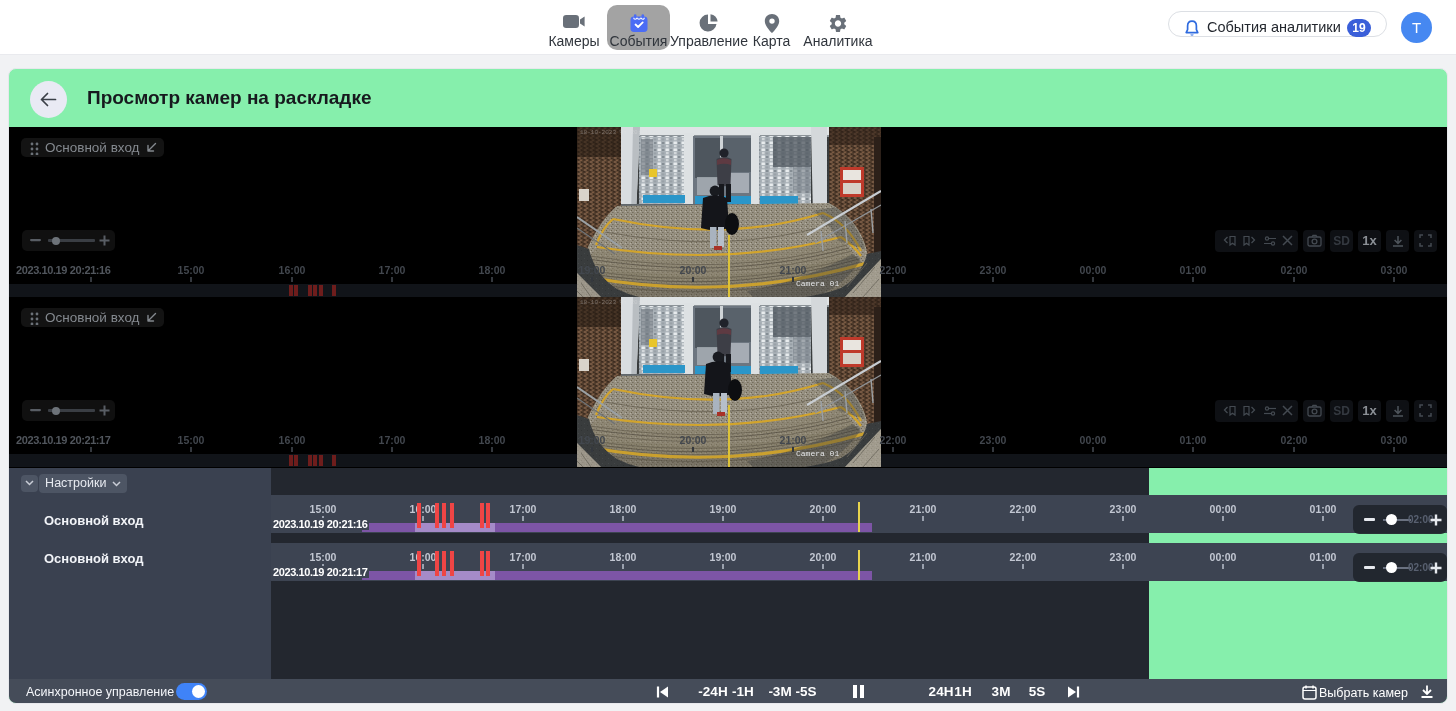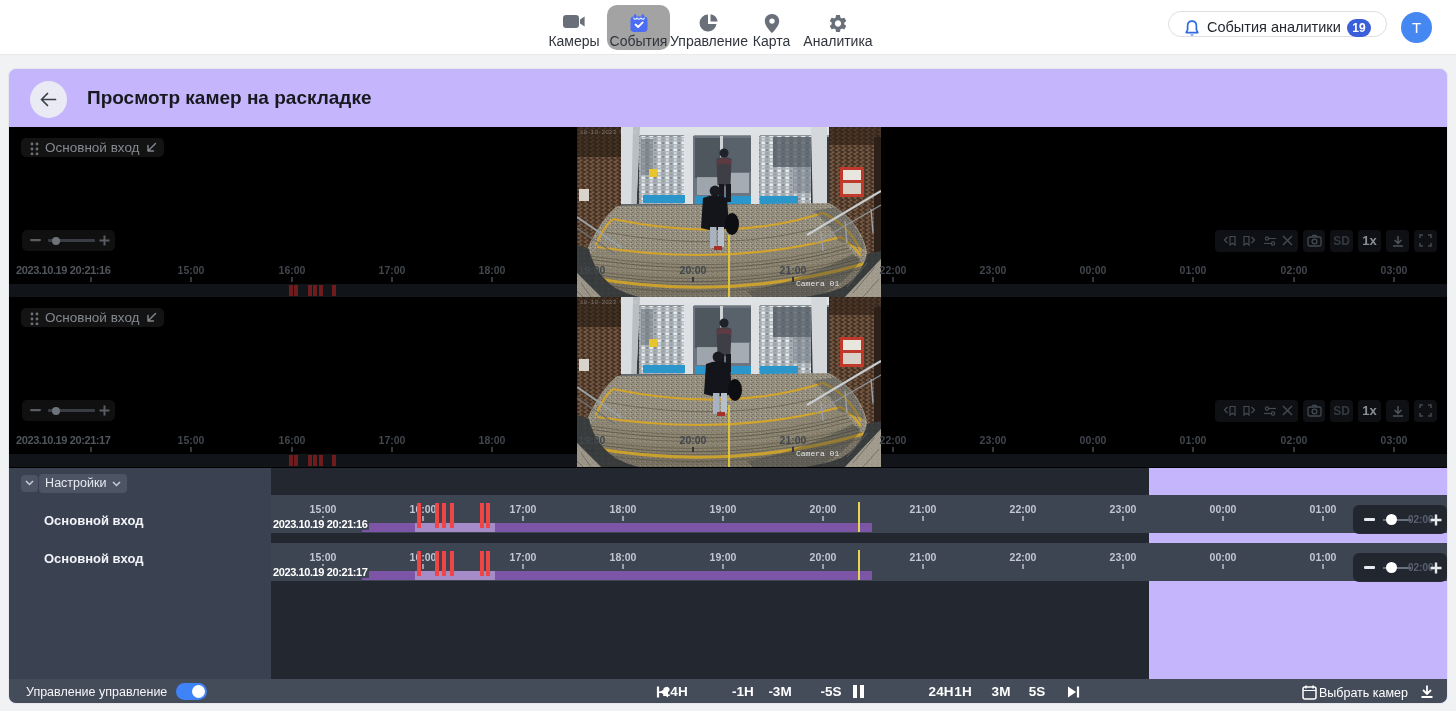--- a/index.html
+++ b/index.html
@@ -11,21 +11,21 @@
   .navitem { position:absolute; top:5px; height:45px; border-radius:10px; }
   .navitem .lb { position:absolute; top:28px; left:50%; transform:translateX(-50%); font-size:14px; color:#30353c; white-space:nowrap; }
   .navitem svg { position:absolute; top:8px; left:50%; transform:translateX(-50%); }
   .navitem.sel { background:#a3a3a3; }
   #evbtn { top:11px; left:1168px; width:219px; height:26px; background:#fff; border:1px solid #dcdfe4; border-radius:17px; }
   #evbtn .txt { position:absolute; left:38px; top:7px; font-size:14.5px; color:#23272e; }
   #evbtn .badge { position:absolute; left:178px; top:7px; width:24px; height:18px; background:#3a5fd9;
     border-radius:9px; color:#fff; font-size:12px; font-weight:bold; text-align:center; line-height:18px; }
   #avatar { top:12px; left:1401px; width:31px; height:31px; border-radius:50%; background:#4688f1;
     color:#fff; font-size:15px; text-align:center; line-height:31px; }
-  #card { top:68px; left:8px; width:1440px; height:636px; background:#c4b5fd; border:1px solid #e7e8ec;
+  #card { top:68px; left:8px; width:1440px; height:636px; background:#86efac; border:1px solid #e7e8ec;
     border-radius:8px; overflow:hidden; }
   #backbtn { top:12px; left:21px; width:37px; height:37px; border-radius:50%; background:#e9eaf4;
     text-align:center; line-height:35px; color:#3b4048; font-size:19px; }
   #title { top:18px; left:78px; font-size:19px; font-weight:bold; color:#17191e; }
   .panel { left:0; width:1438px; height:170px; background:#000; overflow:hidden; position:absolute; }
   .photo { position:absolute; top:0; left:568px; width:304px; height:170px; z-index:2; }
   .camlabel { position:absolute; top:11px; left:12px; height:19px; background:#131313; border-radius:5px;
     color:#84898f; font-size:13.5px; line-height:19px; padding:0 24px; z-index:3; }
   .zoomctl { position:absolute; top:103px; left:13px; width:93px; height:21px; background:#101010; border-radius:5px; z-index:3; }
   .ctlbox { position:absolute; top:103px; height:22px; background:#0e1014; border-radius:4px; z-index:3; }
@@ -675,32 +675,32 @@
       <div style="position:absolute;left:30px;top:13.5px;width:28px;height:2px;background:#6a7180"></div>
       <div style="position:absolute;left:33px;top:9px;width:11px;height:11px;border-radius:50%;background:#fff"></div>
       <div style="position:absolute;left:55px;top:9px;font-size:10px;font-weight:bold;color:#586070">02:00</div>
       <svg style="position:absolute;left:77px;top:9px" width="12" height="12" viewBox="0 0 12 12">
               <path d="M6 0.5 L6 11.5 M0.5 6 L11.5 6" stroke="#e6e9ee" stroke-width="2.4"></path>
             </svg>
     </div>
         </div>
 </div>
 <div class="abs" id="bbar">
-        <div id="async">Управление управление</div>
+        <div id="async">Асинхронное управление</div>
         <div id="toggle">
           <div class="knob"></div>
         </div>
         <svg style="position:absolute;left:647px;top:6px" width="14" height="14" viewBox="0 0 14 14">
           <path d="M2 1.5 L2 12.5" stroke="#fff" stroke-width="2.2"></path>
           <path d="M12 1.5 L4 7 L12 12.5 Z" fill="#fff"></path>
         </svg>
-        <div class="pbtn" style="left:664px">-24H</div>
+        <div class="pbtn" style="left:704px">-24H</div>
         <div class="pbtn" style="left:734px">-1H</div>
         <div class="pbtn" style="left:771px">-3M</div>
-        <div class="pbtn" style="left:822px">-5S</div>
+        <div class="pbtn" style="left:797px">-5S</div>
         <div style="position:absolute;left:844px;top:6px;width:4px;height:13px;background:#fff"></div>
         <div style="position:absolute;left:851px;top:6px;width:4px;height:13px;background:#fff"></div>
         <div class="pbtn" style="left:932px">24H</div>
         <div class="pbtn" style="left:954px">1H</div>
         <div class="pbtn" style="left:992px">3M</div>
         <div class="pbtn" style="left:1028px">5S</div>
         <svg style="position:absolute;left:1057px;top:6px" width="14" height="14" viewBox="0 0 14 14">
           <path d="M2 1.5 L10 7 L2 12.5 Z" fill="#fff"></path>
           <path d="M12 1.5 L12 12.5" stroke="#fff" stroke-width="2.2"></path>
         </svg>

